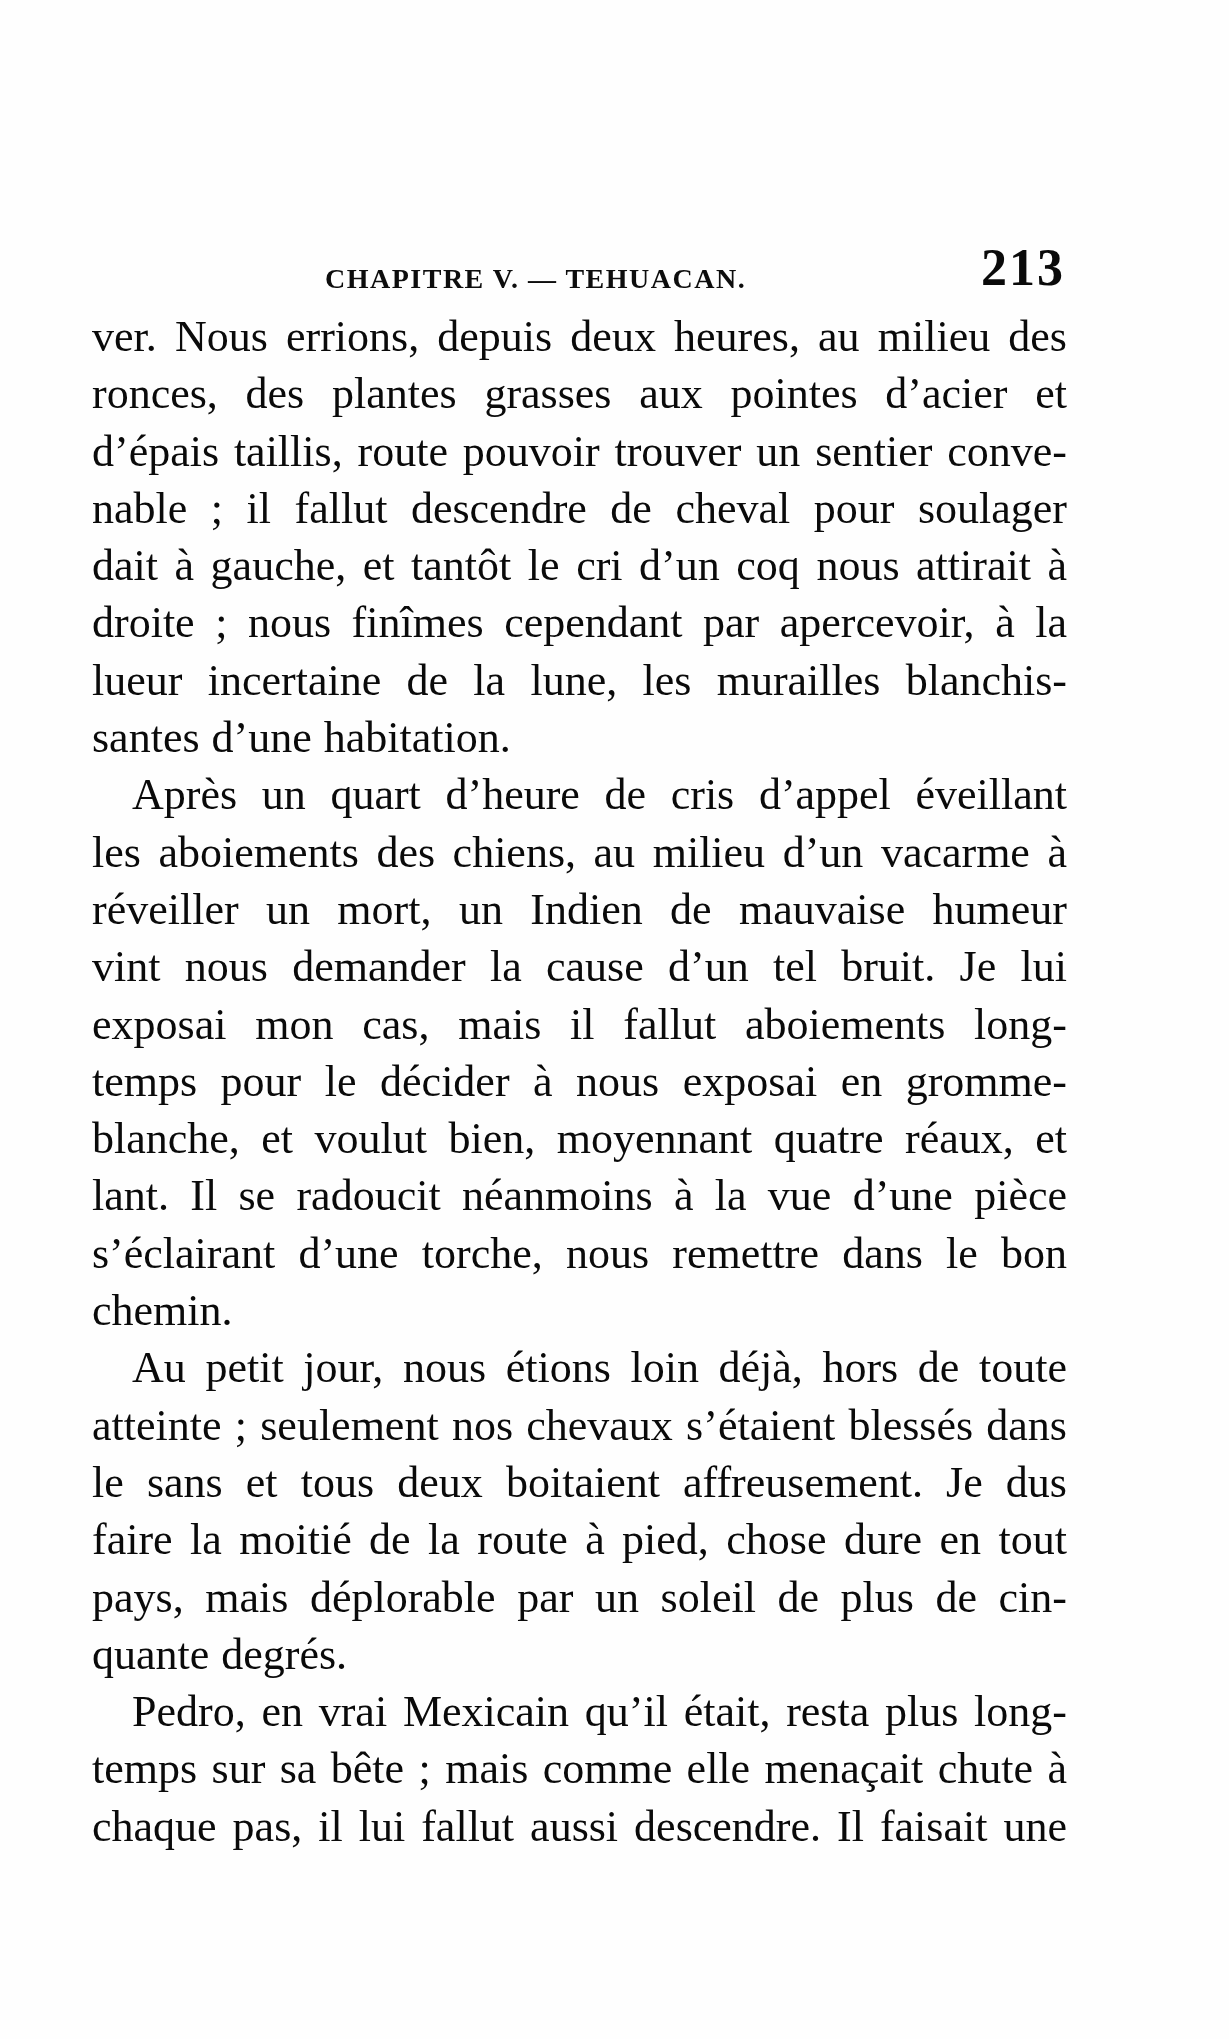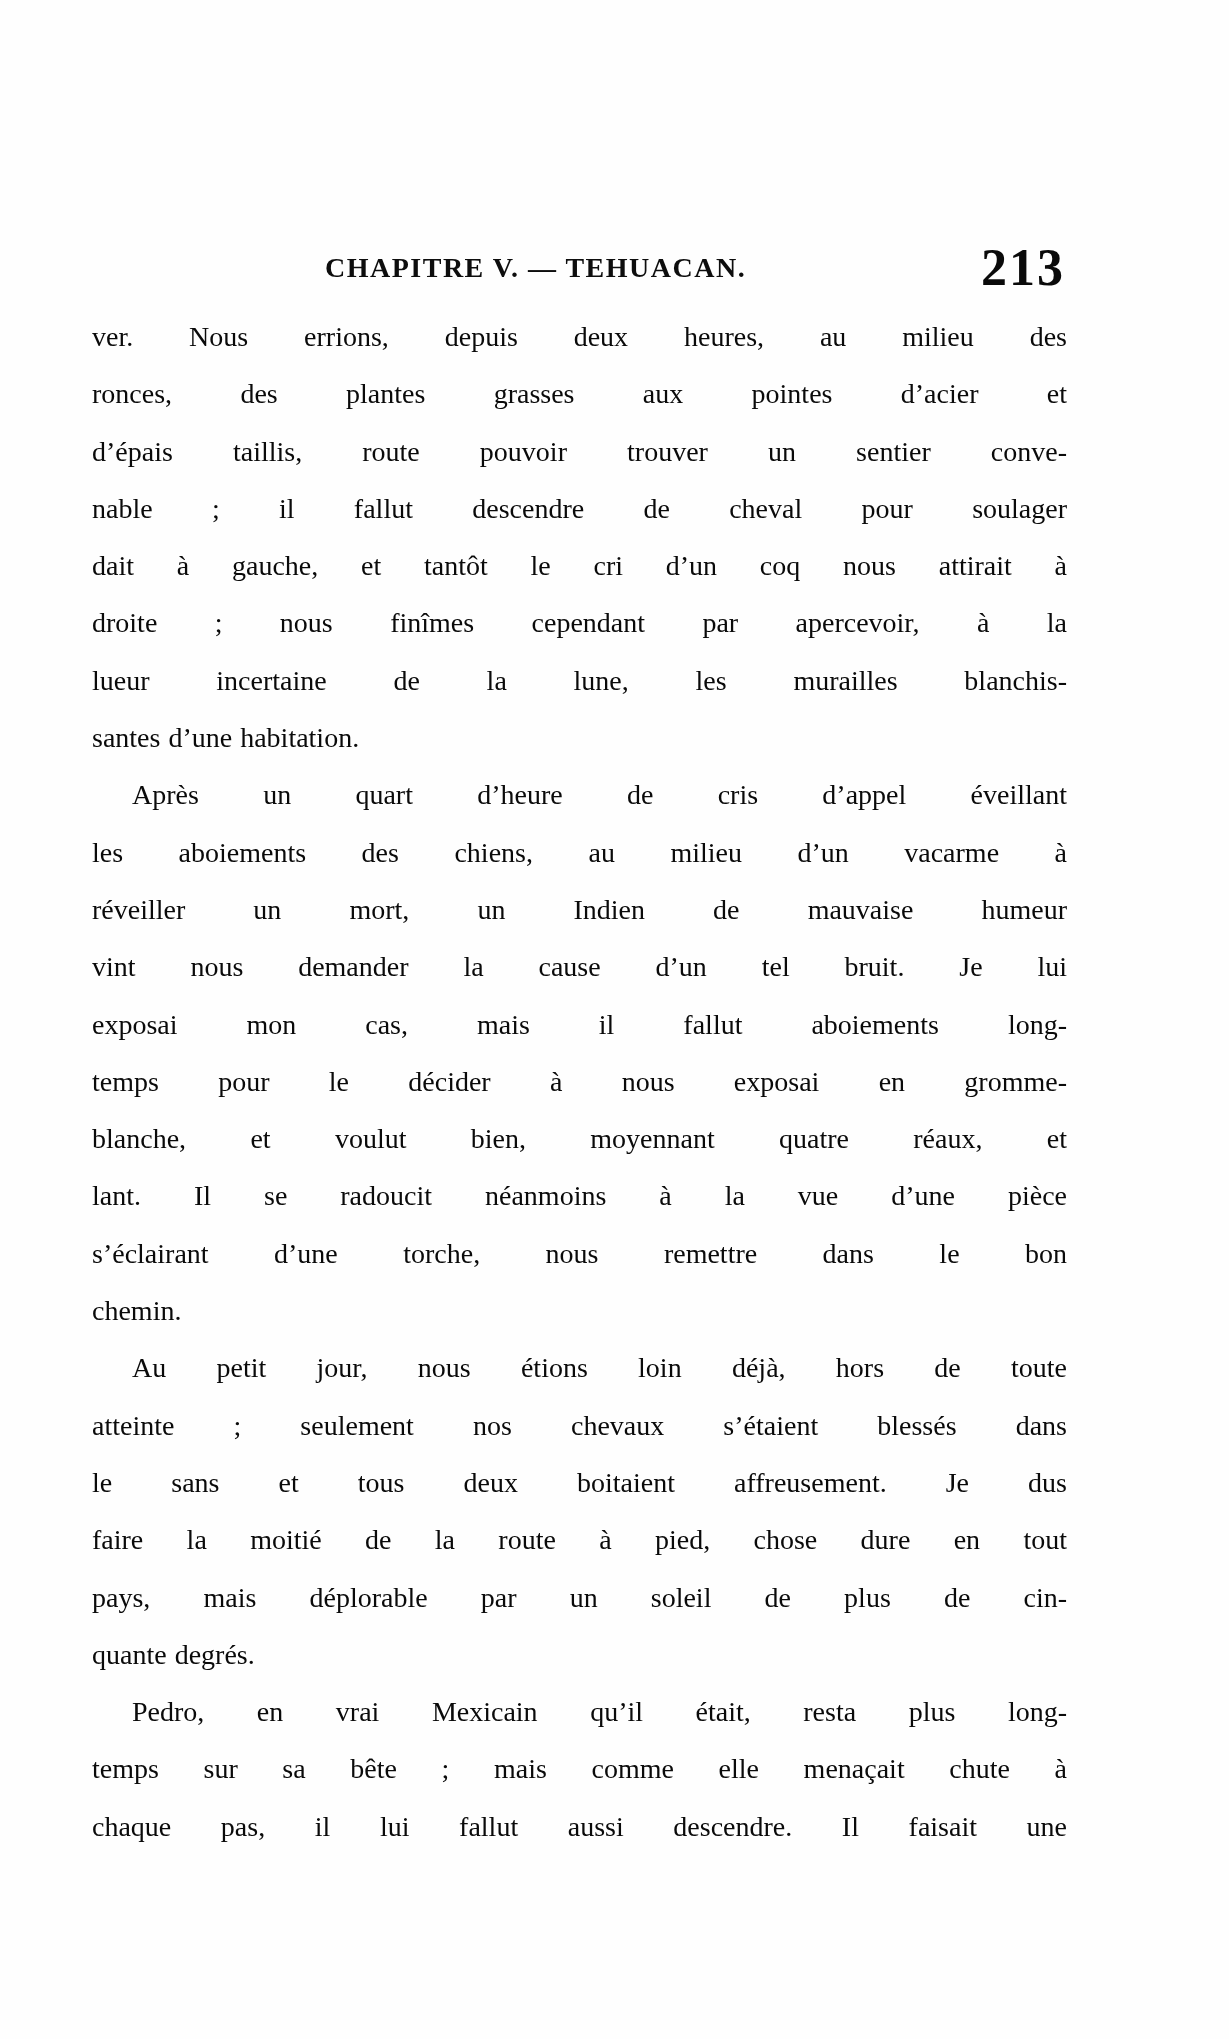--- a/index.html
+++ b/index.html
@@ -13,21 +13,21 @@
     width: 1229px;
     height: 2039px;
     margin: 0 auto;
     background: #fefefe;
     color: #0a0a0a;
     font-family: "Liberation Serif", "DejaVu Serif", serif;
     overflow: hidden;
   }
   .running-title {
     position: absolute;
-    top: 252px;
+    top: 263px;
     left: 325px;
     font-size: 28px;
     letter-spacing: 1.5px;
     font-weight: 600;
     white-space: nowrap;
     color: #0d0d0d;
   }
   .folio {
     position: absolute;
     top: 238px;
@@ -37,21 +37,21 @@
     letter-spacing: 2px;
     color: #0a0a0a;
   }
   .body-text {
     position: absolute;
     top: 308px;
     left: 92px;
     width: 975px;
   }
   .line {
-    font-size: 28px;
+    font-size: 44px;
     line-height: 57.3px;
     text-align: justify;
     text-align-last: justify;
     white-space: normal;
     word-spacing: 1px;
   }
   .line.indent {
     text-indent: 40px;
   }
   .line.para-end {

